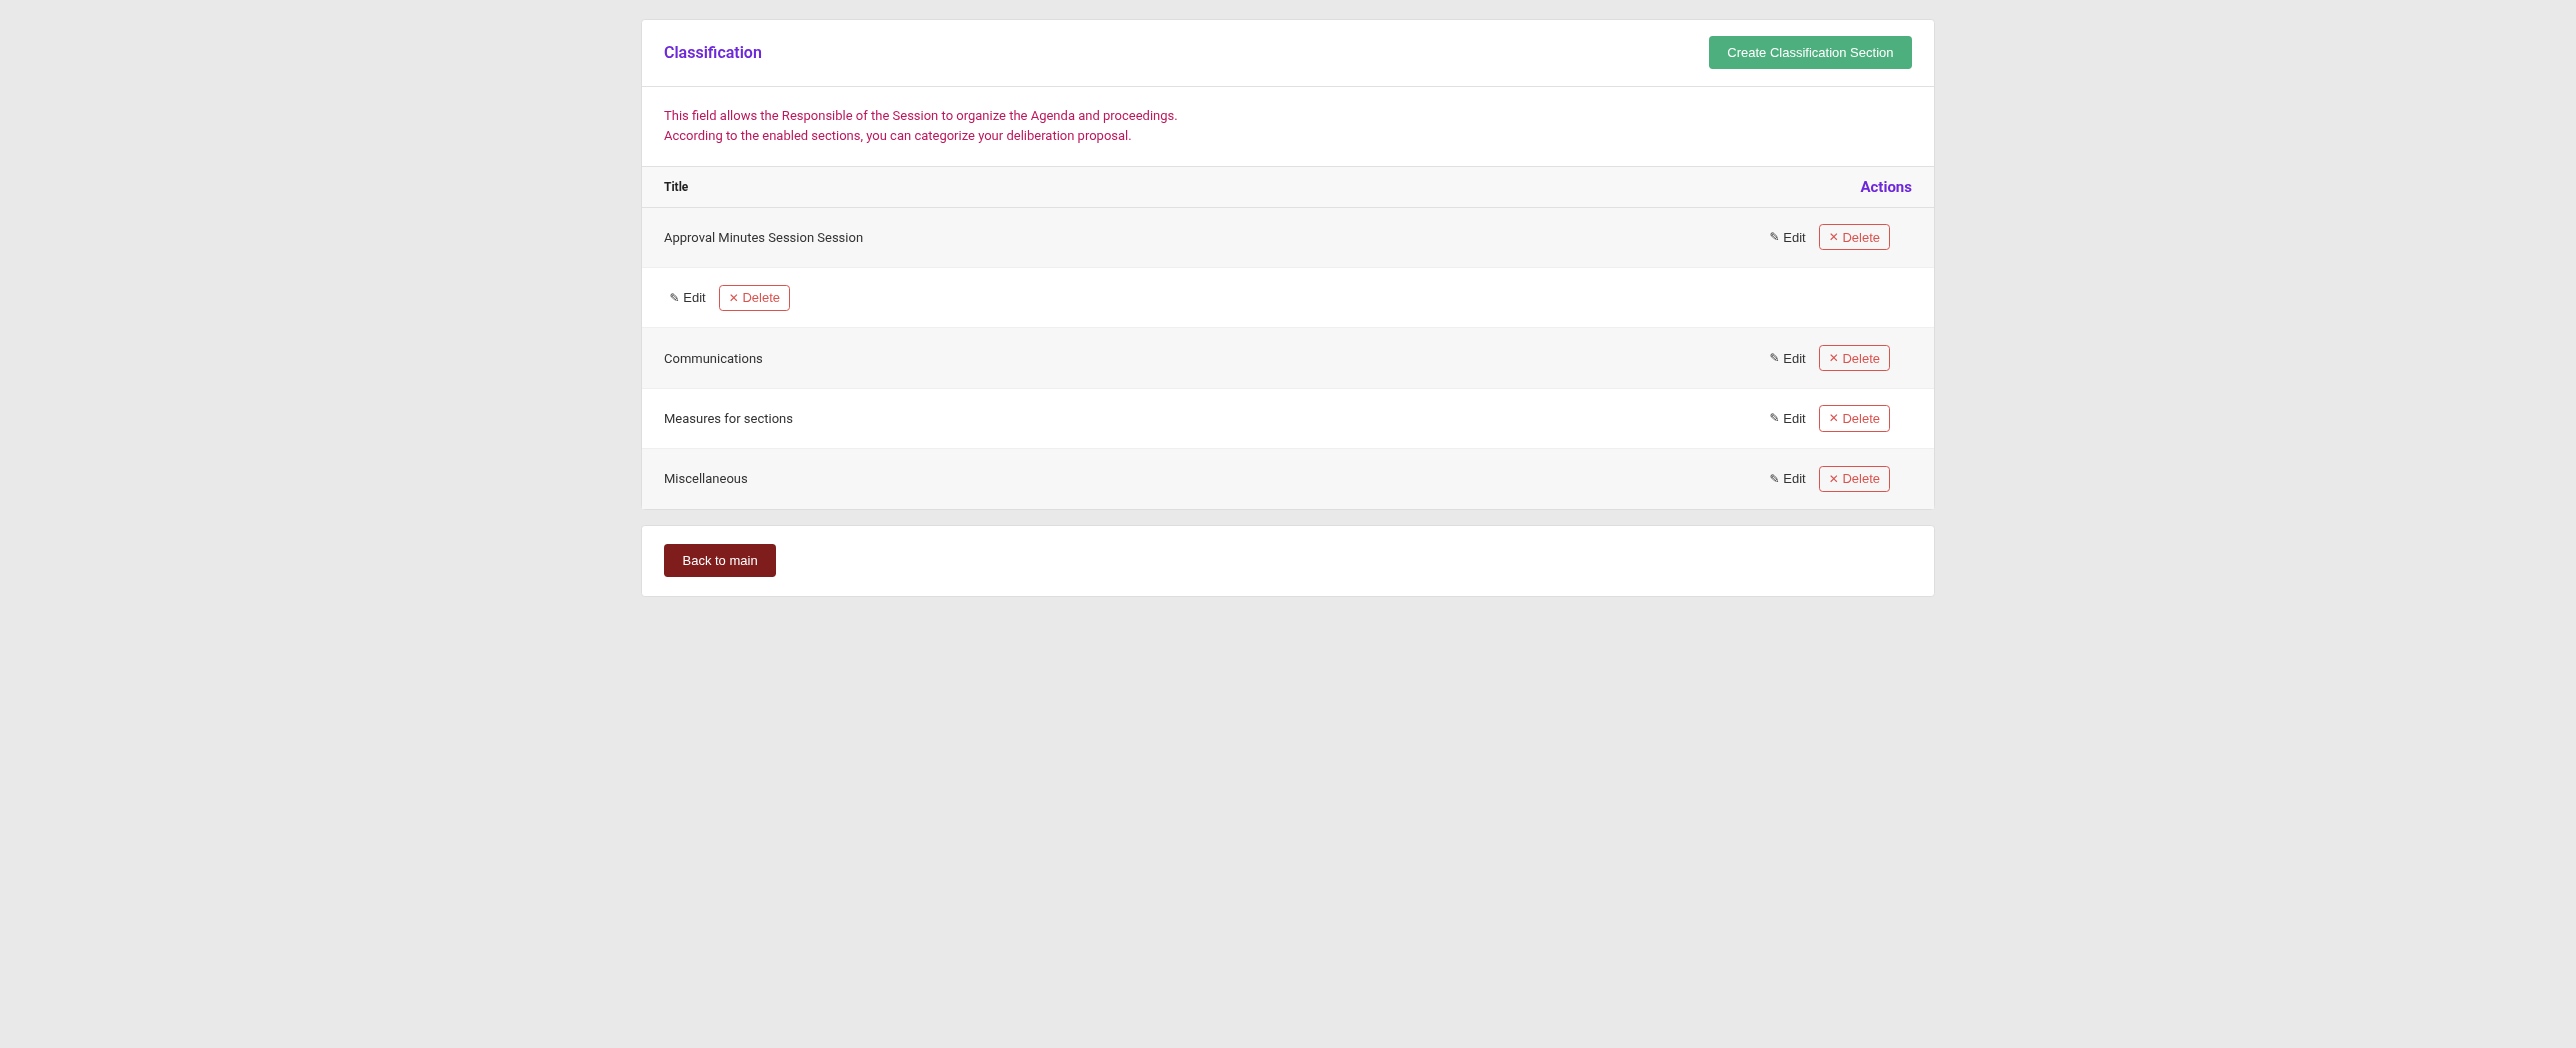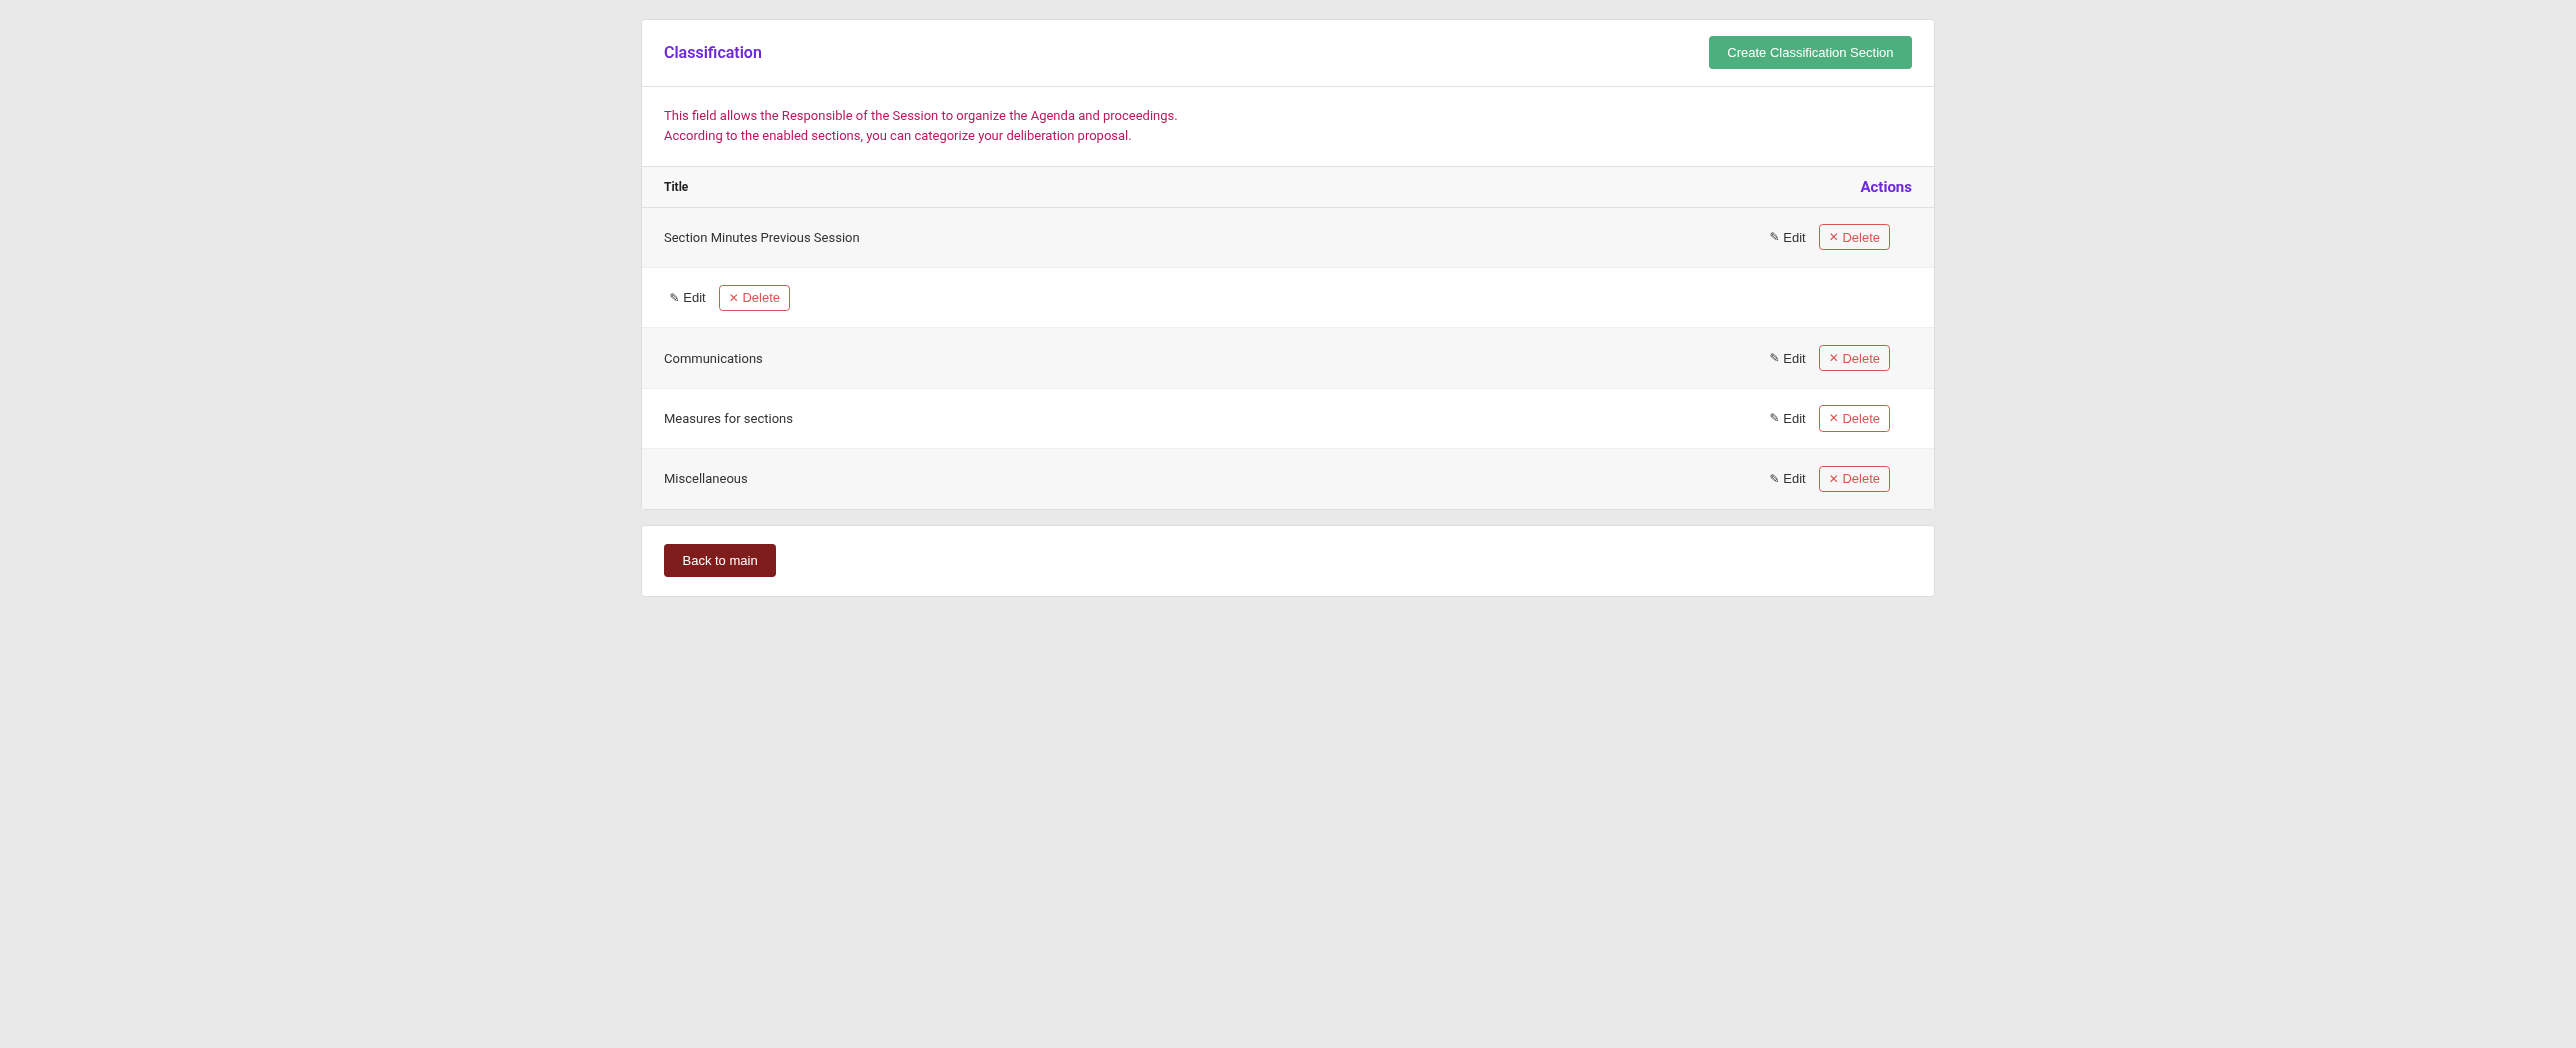--- a/index.html
+++ b/index.html
@@ -191,21 +191,21 @@
 
     <div class="table-container">
 
       <div class="table-header">
         <span class="col-title">Title</span>
         <span class="col-actions">Actions</span>
       </div>
 
       <div id="table-body">
           <div class="table-row">
-      <span class="row-title">Section Minutes Previous Session</span>
+      <span class="row-title">Approval Minutes Session Session</span>
       <div class="row-actions">
         <button class="btn-edit">
           <span class="edit-icon">✎</span>
           <span>Edit</span>
         </button>
         <button class="btn-delete">
           <span class="delete-x">✕</span>
           <span>Delete</span>
         </button>
       </div>

